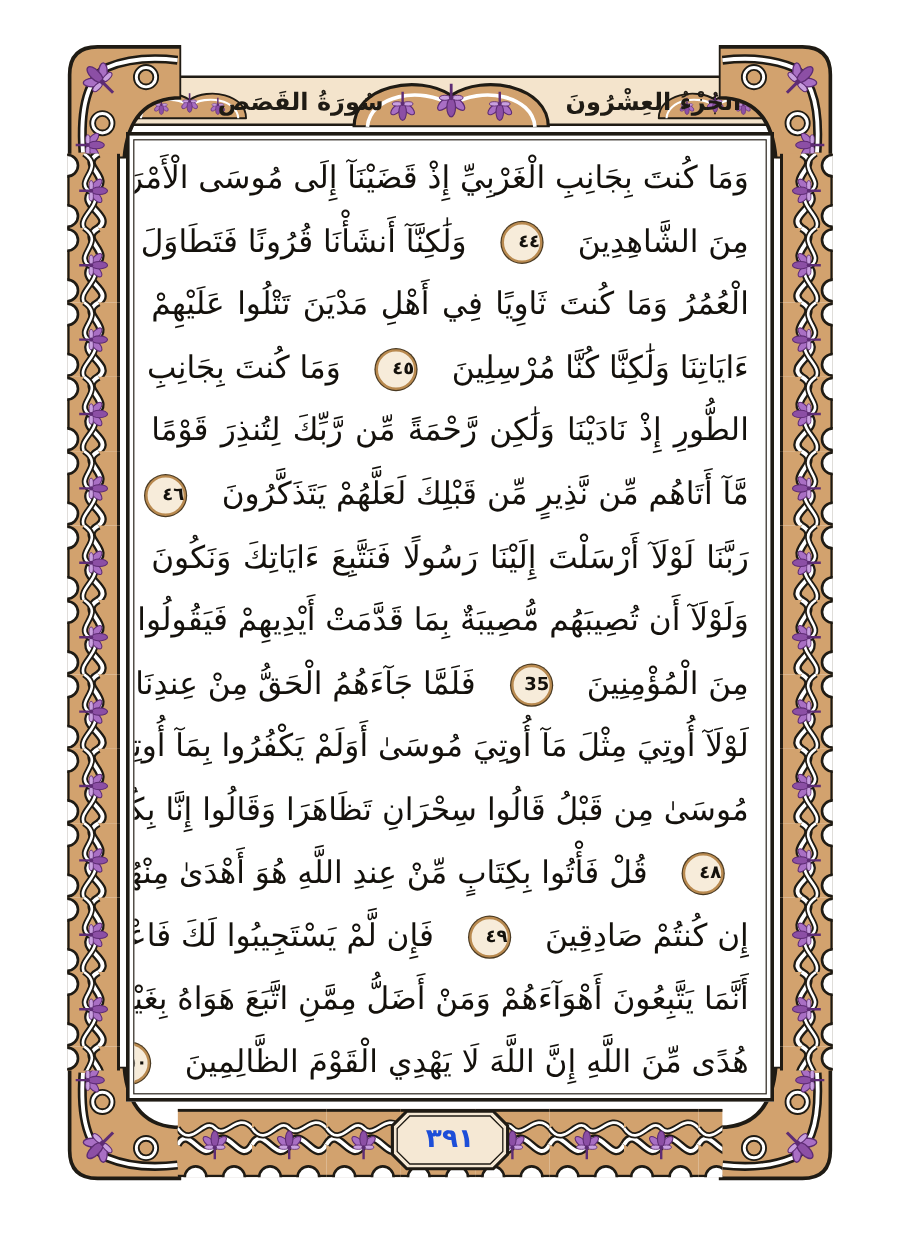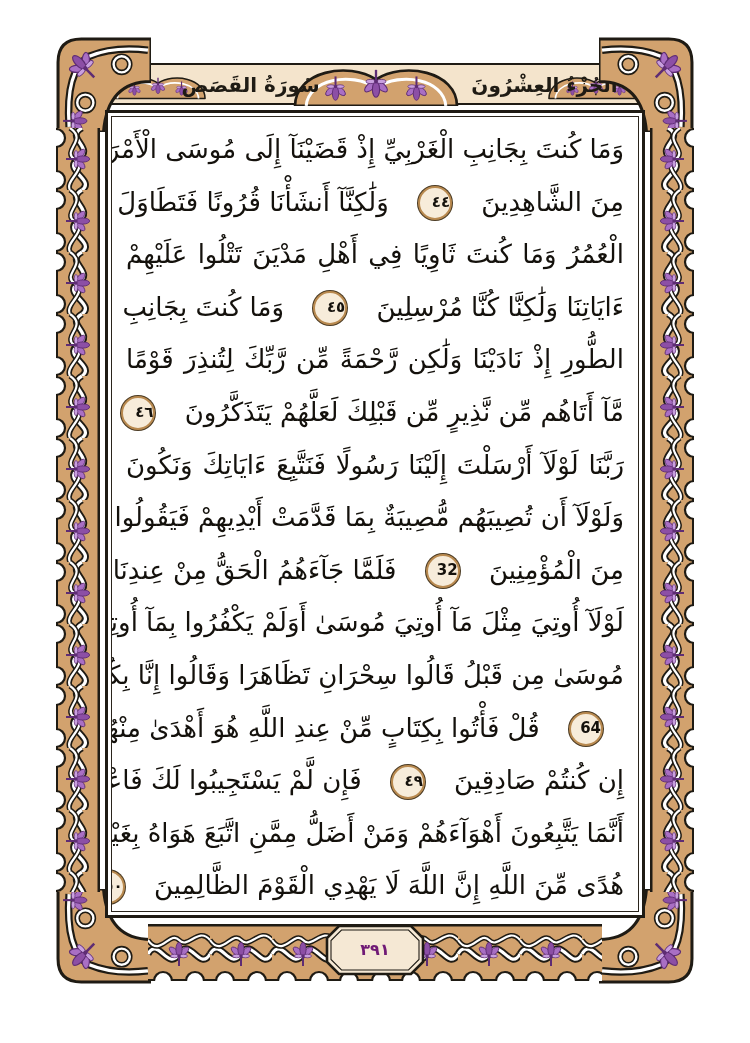--- a/index.html
+++ b/index.html
@@ -38,21 +38,21 @@
   }
   .aya-marker{
     display:inline-block;min-width:30px;height:30px;line-height:28px;border-radius:50%;
     background:#F7ECDA;border:2px solid #b98a50;box-shadow:0 0 0 1px #4a3a22;
     font-size:15px;font-weight:bold;text-align:center;vertical-align:middle;margin:0 21px;
     color:#14110c;
   }
   
   .page-number{
     position:absolute;left:325px;top:928px;width:100px;height:60px;line-height:44px;
-    text-align:center;font-size:16px;font-weight:bold;color:#701a75;z-index:5;direction:rtl;
+    text-align:center;font-size:22px;font-weight:bold;color:#1d4ed8;z-index:5;direction:rtl;
   }
 </style>
 </head>
 <body>
 
 <div class="page">
 
   <svg width="0" height="0" style="position:absolute" aria-hidden="true">
     <defs>
       <g id="flower">
@@ -214,23 +214,23 @@
   <div class="text-frame">
     <div class="text-frame-inner">
         <div class="qline"><span>وَمَا كُنتَ بِجَانِبِ الْغَرْبِيِّ إِذْ قَضَيْنَآ إِلَى مُوسَى الْأَمْرَ وَمَا كُنتَ</span></div>
         <div class="qline"><span>مِنَ الشَّاهِدِينَ </span><span class="aya-marker">٤٤</span><span> وَلَٰكِنَّآ أَنشَأْنَا قُرُونًا فَتَطَاوَلَ عَلَيْهِمُ</span></div>
         <div class="qline"><span>الْعُمُرُ وَمَا كُنتَ ثَاوِيًا فِي أَهْلِ مَدْيَنَ تَتْلُوا عَلَيْهِمْ</span></div>
         <div class="qline"><span>ءَايَاتِنَا وَلَٰكِنَّا كُنَّا مُرْسِلِينَ </span><span class="aya-marker">٤٥</span><span> وَمَا كُنتَ بِجَانِبِ</span></div>
         <div class="qline"><span>الطُّورِ إِذْ نَادَيْنَا وَلَٰكِن رَّحْمَةً مِّن رَّبِّكَ لِتُنذِرَ قَوْمًا</span></div>
         <div class="qline"><span>مَّآ أَتَاهُم مِّن نَّذِيرٍ مِّن قَبْلِكَ لَعَلَّهُمْ يَتَذَكَّرُونَ </span><span class="aya-marker">٤٦</span></div>
         <div class="qline"><span>رَبَّنَا لَوْلَآ أَرْسَلْتَ إِلَيْنَا رَسُولًا فَنَتَّبِعَ ءَايَاتِكَ وَنَكُونَ</span></div>
         <div class="qline"><span>وَلَوْلَآ أَن تُصِيبَهُم مُّصِيبَةٌ بِمَا قَدَّمَتْ أَيْدِيهِمْ فَيَقُولُوا</span></div>
-        <div class="qline"><span>مِنَ الْمُؤْمِنِينَ </span><span class="aya-marker">32</span><span> فَلَمَّا جَآءَهُمُ الْحَقُّ مِنْ عِندِنَا قَالُوا</span></div>
+        <div class="qline"><span>مِنَ الْمُؤْمِنِينَ </span><span class="aya-marker">35</span><span> فَلَمَّا جَآءَهُمُ الْحَقُّ مِنْ عِندِنَا قَالُوا</span></div>
         <div class="qline"><span>لَوْلَآ أُوتِيَ مِثْلَ مَآ أُوتِيَ مُوسَىٰ أَوَلَمْ يَكْفُرُوا بِمَآ أُوتِيَ</span></div>
         <div class="qline"><span>مُوسَىٰ مِن قَبْلُ قَالُوا سِحْرَانِ تَظَاهَرَا وَقَالُوا إِنَّا بِكُلٍّ كَافِرُونَ</span></div>
-        <div class="qline"><span class="aya-marker">64</span><span> قُلْ فَأْتُوا بِكِتَابٍ مِّنْ عِندِ اللَّهِ هُوَ أَهْدَىٰ مِنْهُمَآ أَتَّبِعْهُ</span></div>
+        <div class="qline"><span class="aya-marker">٤٨</span><span> قُلْ فَأْتُوا بِكِتَابٍ مِّنْ عِندِ اللَّهِ هُوَ أَهْدَىٰ مِنْهُمَآ أَتَّبِعْهُ</span></div>
         <div class="qline"><span>إِن كُنتُمْ صَادِقِينَ </span><span class="aya-marker">٤٩</span><span> فَإِن لَّمْ يَسْتَجِيبُوا لَكَ فَاعْلَمْ</span></div>
         <div class="qline"><span>أَنَّمَا يَتَّبِعُونَ أَهْوَآءَهُمْ وَمَنْ أَضَلُّ مِمَّنِ اتَّبَعَ هَوَاهُ بِغَيْرِ</span></div>
         <div class="qline"><span>هُدًى مِّنَ اللَّهِ إِنَّ اللَّهَ لَا يَهْدِي الْقَوْمَ الظَّالِمِينَ </span><span class="aya-marker">٥٠</span></div>
       </div>
   </div>
 
 </div>
 
 </body></html>

